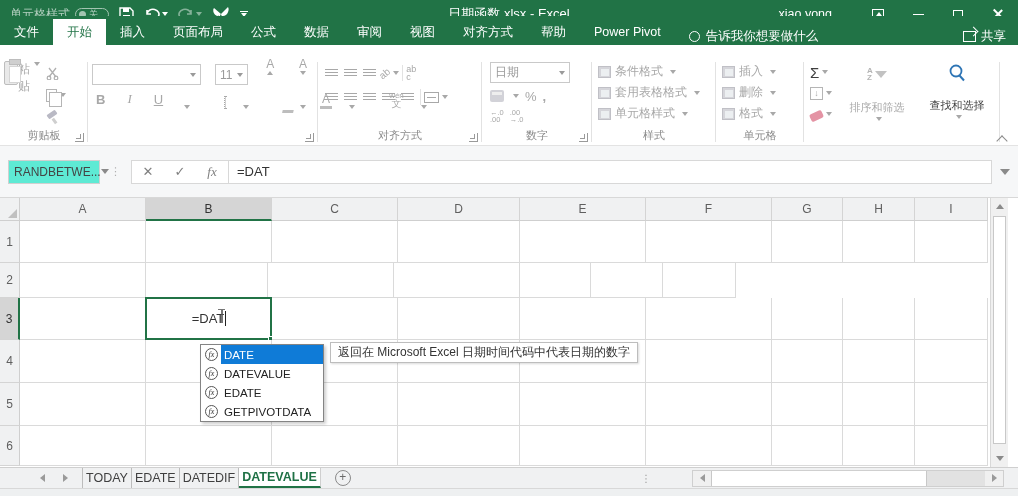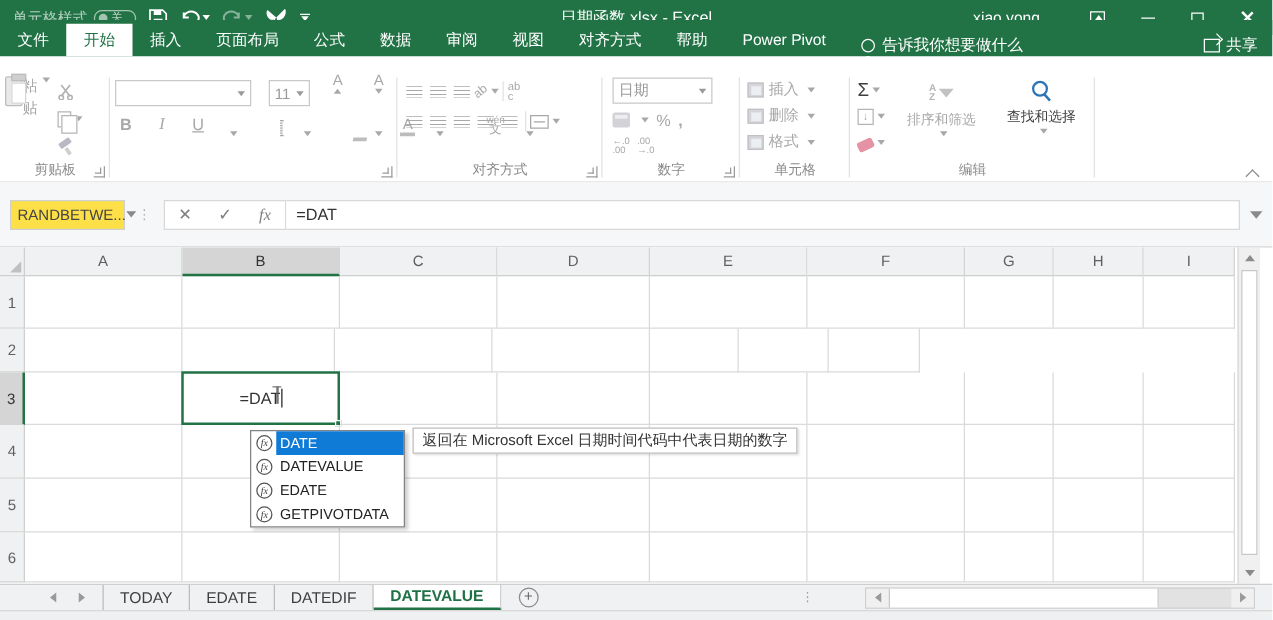--- a/index.html
+++ b/index.html
@@ -112,30 +112,30 @@
   .ic-sq:after { content:''; position:absolute; left:2px; top:2px; width:8px; height:7px; background:#eceff1; }
 
   
   .g-edit { width:196px; }
   .edit-wrap { display:flex; gap:6px; }
   .ed-col { display:flex; flex-direction:column; gap:1px; padding-top:1px; }
   .sigma { font-size:15px; color:#3f3f3f; }
   .ic-filldown { width:13px; height:13px; border:1px solid #b5b5b5; color:#a8a8a8; font-size:9px; display:flex; align-items:center; justify-content:center; }
   .ic-eraser { width:13px; height:8px; background:#e493a4; border-radius:2px; transform:rotate(-25deg); margin-top:3px; }
   .bigbtn { display:flex; flex-direction:column; align-items:center; justify-content:flex-start; padding-top:2px; width:74px; }
-  .bigbtn .lbl { font-size:11px; margin-top:3px; white-space:nowrap; }
+  .bigbtn .lbl { font-size:11px; margin-top:15px; white-space:nowrap; }
   .az { font-size:8px; line-height:7px; color:#b5b5b5; font-weight:bold; }
   .ic-funnel { width:0; height:0; border-left:6px solid transparent; border-right:6px solid transparent; border-top:7px solid #c2c2c2; position:relative; }
   .sort-ic { display:flex; align-items:center; gap:2px; height:22px; }
   .collapse { position:absolute; right:10px; bottom:4px; width:10px; height:6px; }
   .collapse:before { content:''; position:absolute; left:0; top:2px; width:7px; height:7px; border-left:1.5px solid #8a8a8a; border-top:1.5px solid #8a8a8a; transform:rotate(45deg); }
 
   
   .fbar { position:absolute; left:0; top:146px; width:1018px; height:52px; background:#f6f7f8; border-bottom:1px solid #d8d8d8; display:flex; align-items:center; padding:0 8px; }
-  .namebox { width:92px; height:24px; background:#fde047; border:1px solid #d0d0d0; display:flex; align-items:center; justify-content:space-between; padding:0 5px; font-size:12px; color:#444; }
+  .namebox { width:92px; height:24px; background:#5eead4; border:1px solid #d0d0d0; display:flex; align-items:center; justify-content:space-between; padding:0 5px; font-size:12px; color:#444; }
   .nb-dd { width:0;height:0;border-left:4px solid transparent;border-right:4px solid transparent;border-top:5px solid #8a8a8a; }
   .fb-dots { color:#b0b0b0; font-size:11px; letter-spacing:0; margin:0 10px; }
   .fb-btns { display:flex; align-items:center; gap:0; background:#fff; border:1px solid #d8d8d8; height:24px; }
   .fb-btn { width:32px; text-align:center; color:#808080; font-size:13px; }
   .fb-fx { font-family:"Liberation Serif", serif; font-style:italic; }
   .fb-input { flex:1; height:24px; background:#fff; border:1px solid #d8d8d8; border-left:none; display:flex; align-items:center; padding-left:8px; font-size:13px; color:#333; }
   .fb-exp { width:0;height:0;border-left:5px solid transparent;border-right:5px solid transparent;border-top:6px solid #8a8a8a; margin-left:8px; }
 
   
   .grid { position:absolute; left:0; top:198px; width:990px; height:269px; background:#fff; font-size:12px; }
@@ -168,21 +168,21 @@
   .fn-ic { width:13px; height:13px; border:1px solid #555; border-radius:50%; font-size:8px; display:flex; align-items:center; justify-content:center; margin:0 3px 0 4px; font-family:"Liberation Serif", serif; font-style:italic; flex:none; color:#333; background:#fff; }
   .fn-item .fn-lbl { flex:1; height:19px; display:flex; align-items:center; padding-left:3px; }
   .fn-item.sel .fn-lbl { background:#0f7bd7; color:#fff; }
   .tooltip { position:absolute; left:330px; top:342px; height:21px; background:#fff; border:1px solid #bdbdbd; box-shadow:1px 1px 2px rgba(0,0,0,.15); display:flex; align-items:center; padding:0 7px; font-size:12px; color:#333; z-index:20; white-space:nowrap; }
 
   
   .sheetbar { position:absolute; left:0; top:467px; width:1018px; height:21px; background:#f0f1f2; border-top:1px solid #cfcfcf; display:flex; align-items:stretch; font-size:12.5px; }
   .nav { display:flex; align-items:center; gap:18px; padding:0 14px 0 40px; }
   .tri-l { width:0;height:0;border-top:4px solid transparent;border-bottom:4px solid transparent;border-right:5px solid #9a9a9a; }
   .tri-r { width:0;height:0;border-top:4px solid transparent;border-bottom:4px solid transparent;border-left:5px solid #9a9a9a; }
-  .stab { display:flex; align-items:center; padding:0 13px; color:#3f3f3f; border-right:1px solid #bcbcbc; }
+  .stab { display:flex; align-items:center; padding:0 3px; color:#3f3f3f; border-right:1px solid #bcbcbc; }
   .stab:first-of-type{ border-left:1px solid #bcbcbc; }
   .stab.active { background:#fff; color:#1e7145; font-weight:bold; border-bottom:2px solid #217346; border-right:1px solid #cfcfcf; }
   .addsheet { width:16px; height:16px; border:1px solid #8a8a8a; border-radius:50%; color:#6a6a6a; font-size:12px; line-height:13px; text-align:center; align-self:center; margin-left:14px; }
   .sb-dots { align-self:center; color:#9a9a9a; font-size:10px; margin-left:auto; letter-spacing:1px; }
   .hscroll { align-self:center; display:flex; align-items:center; margin:0 14px 0 40px; width:312px; height:17px; background:#e2e2e2; border:1px solid #cfcfcf; }
   .hs-btn { width:18px; height:100%; display:flex; align-items:center; justify-content:center; background:#f0f0f0; }
   .hs-thumb { width:216px; height:100%; background:#fff; border-left:1px solid #c8c8c8; border-right:1px solid #c8c8c8; }
   .hs-track { flex:1; }
 
   .statusbar { position:absolute; left:0; top:488px; width:1018px; height:8px; background:#eef0f1; border-top:1px solid #d8d8d8; }
@@ -387,20 +387,38 @@
         </span>
       <span class="dec">
           <span>.00</span>
           <span>→.0</span>
         </span>
     </div>
     <div class="glabel">数字</div>
     <span class="launcher"></span>
   </div>
 
+  <div class="rgroup g-styles">
+    <div class="srow">
+        <span class="ic-sq"></span>
+        <span>条件格式</span>
+        <span class="dd-g"></span>
+      </div>
+    <div class="srow">
+        <span class="ic-sq"></span>
+        <span>套用表格格式</span>
+        <span class="dd-g"></span>
+      </div>
+    <div class="srow">
+        <span class="ic-sq"></span>
+        <span>单元格样式</span>
+        <span class="dd-g"></span>
+      </div>
+    <div class="glabel">样式</div>
+  </div>
 
   <div class="rgroup g-cells">
     <div class="srow">
         <span class="ic-sq"></span>
         <span>插入</span>
         <span class="dd-g"></span>
       </div>
     <div class="srow">
         <span class="ic-sq"></span>
         <span>删除</span>
@@ -440,21 +458,20 @@
       </div>
       <div class="bigbtn">
         <svg width="20" height="20" viewBox="0 0 20 20">
             <circle cx="9" cy="8" r="5.5" fill="none" stroke="#2e75b5" stroke-width="1.8"></circle>
             <path d="M12.5 12.5 L17 17.5" stroke="#2e75b5" stroke-width="2"></path>
           </svg>
         <span class="lbl" style="color:#3f3f3f">查找和选择</span>
         <span class="dd-g" style="margin-top:2px"></span>
       </div>
     </div>
-    <div class="glabel">编辑</div>
   </div>
 
   <div style="flex:1; position:relative;">
     <span class="collapse"></span>
   </div>
 </div>
 
 <div class="fbar">
   <div class="namebox">
     <span>RANDBETWE...</span>

